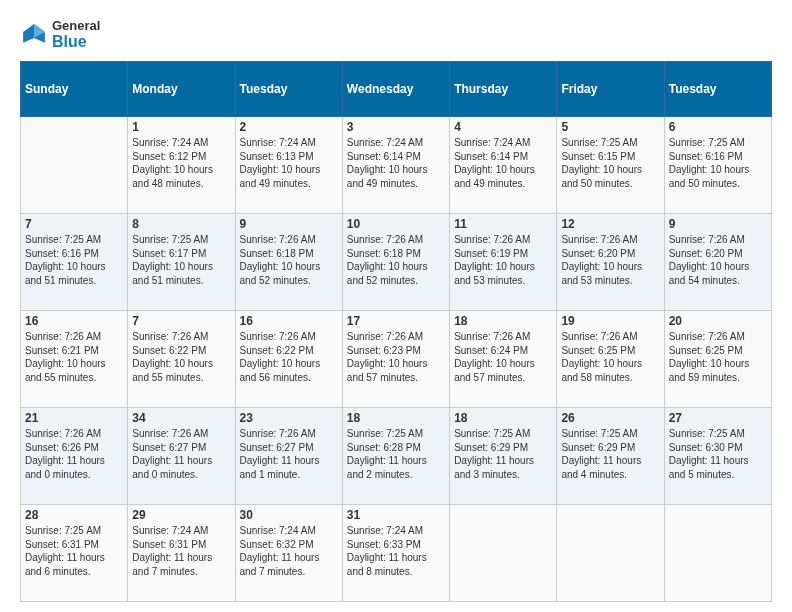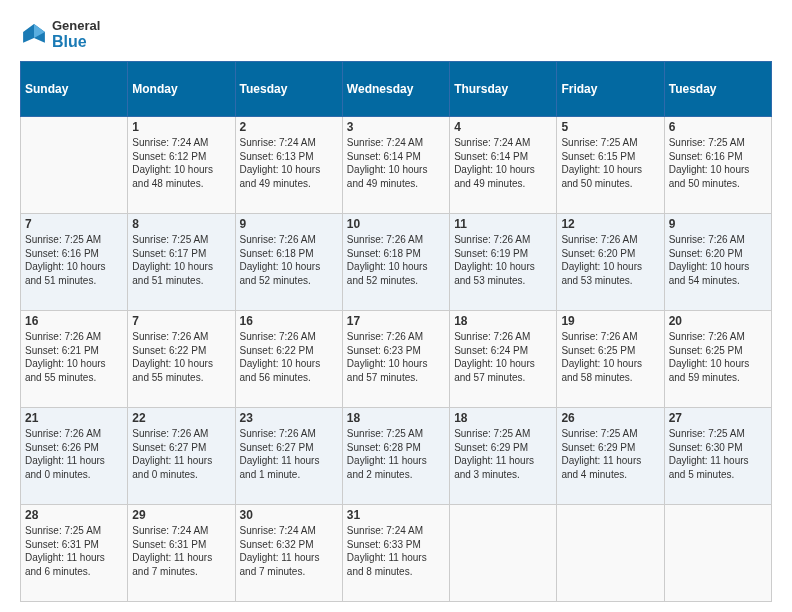--- a/index.html
+++ b/index.html
@@ -273,21 +273,21 @@
         </tr>
         <tr>
           <td>
             <span class="day-number">21</span>
             <div class="day-info" style="white-space: pre-line;">Sunrise: 7:26 AM
 Sunset: 6:26 PM
 Daylight: 11 hours
 and 0 minutes.</div>
           </td>
           <td>
-            <span class="day-number">22</span>
+            <span class="day-number">34</span>
             <div class="day-info" style="white-space: pre-line;">Sunrise: 7:26 AM
 Sunset: 6:27 PM
 Daylight: 11 hours
 and 0 minutes.</div>
           </td>
           <td>
             <span class="day-number">23</span>
             <div class="day-info" style="white-space: pre-line;">Sunrise: 7:26 AM
 Sunset: 6:27 PM
 Daylight: 11 hours

